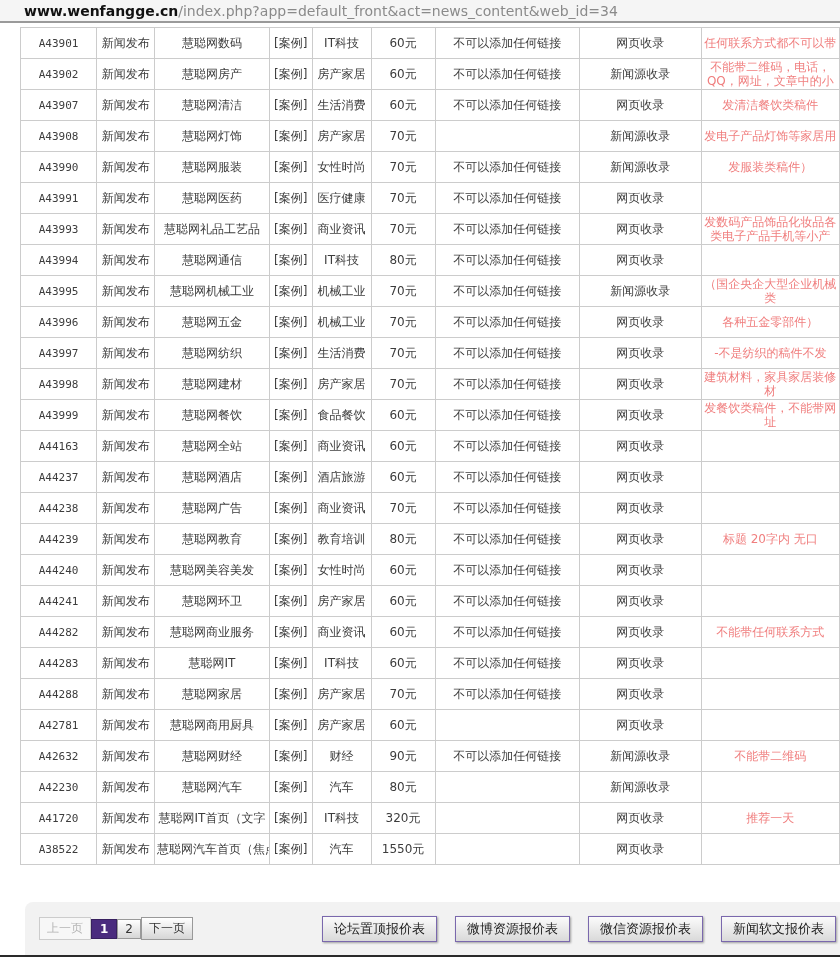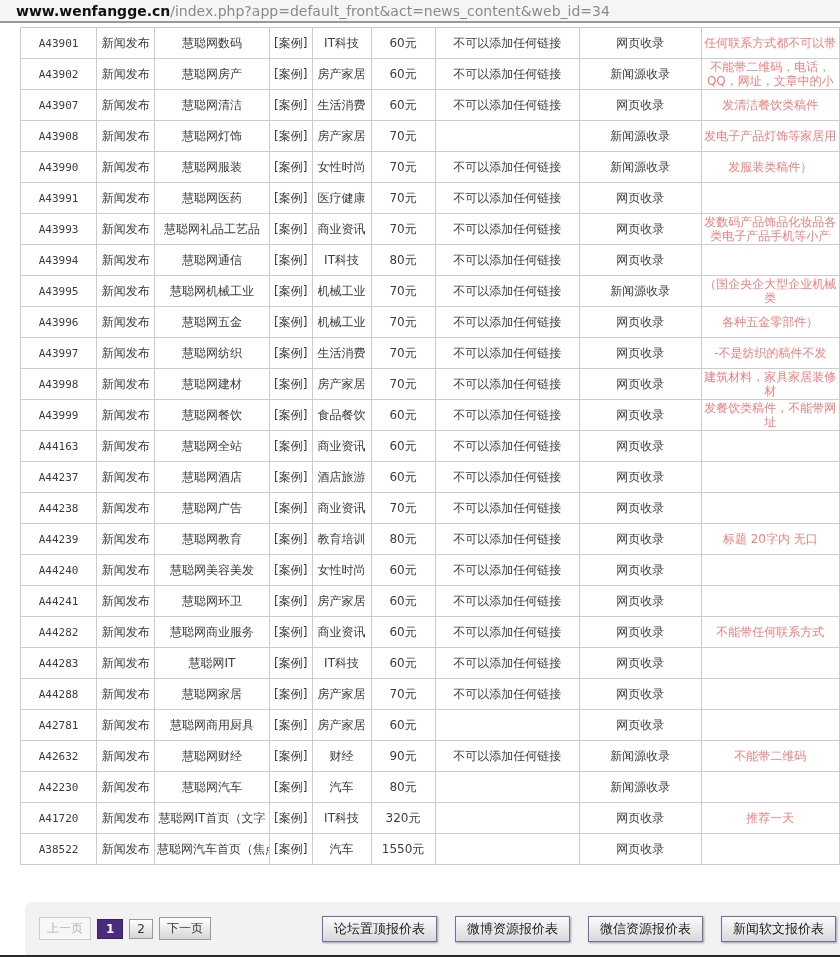--- a/index.html
+++ b/index.html
@@ -2,21 +2,21 @@
 <html><head>
 <meta charset="utf-8">
 <style>
   * { box-sizing: border-box; margin: 0; padding: 0; }
   html, body { width: 840px; height: 957px; background: #fff; overflow: hidden; }
   body { font-family: "DejaVu Sans", "Liberation Sans", sans-serif; position: relative; }
 
   
   .urlbar {
     height: 23px; background: #f5f5f5; border-bottom: 2px solid #9a9a9a;
-    display: flex; align-items: center; padding-left: 16px;
+    display: flex; align-items: center; padding-left: 24px;
     font-size: 14px; white-space: nowrap; overflow: hidden;
   }
   .urlbar .domain { color: #111; font-weight: bold; }
   .urlbar .path { color: #8a8a8a; font-weight: normal; }
 
   
   .price-table {
     border-collapse: collapse; table-layout: fixed;
     margin-left: 20px; margin-top: 4px; width: 820px;
     font-size: 12px; color: #3c3c3c; border-radius: 28px;
@@ -37,21 +37,21 @@
   .c-note    { width: 136px; color: #f07e7e; line-height: 14px; padding: 1px 2px; }
   .c-note .clip { display: block; max-height: 29px; overflow: hidden; }
 
   
   .bottom-panel {
     position: absolute; left: 25px; right: 0; top: 902px; height: 53px;
     background: #f2f2f2; border-top-left-radius: 8px;
     display: flex; align-items: center; justify-content: space-between;
     padding: 0 4px 0 14px;
   }
-  .page-strip { display: flex; align-items: center; gap: 6px; font-size: 12px; }
+  .page-strip { display: flex; align-items: center; gap: 0; font-size: 12px; }
   .pg {
     display: inline-block; padding: 2px 7px; border: 1px solid #999;
     background: linear-gradient(#ffffff, #d6d6d6); color: #333; cursor: pointer;
   }
   .pg.disabled { border-color: #ccc; color: #b5b5b5; background: #f7f7f7; cursor: default; }
   .pg.active {
     background: #4a2b7e; color: #fff; border-color: #38205f;
     font-weight: bold; padding: 2px 8px;
   }
   .btn-strip { display: flex; align-items: center; }

